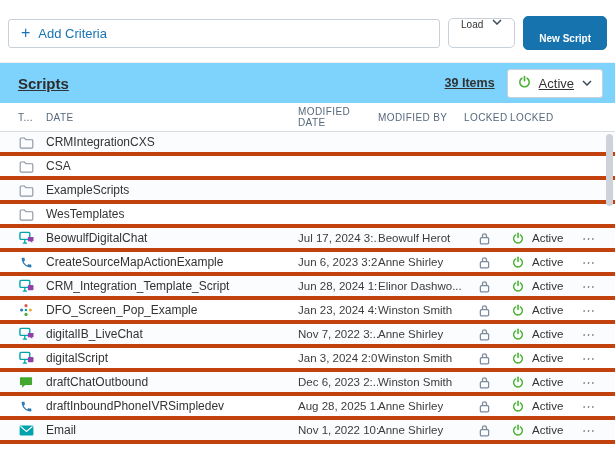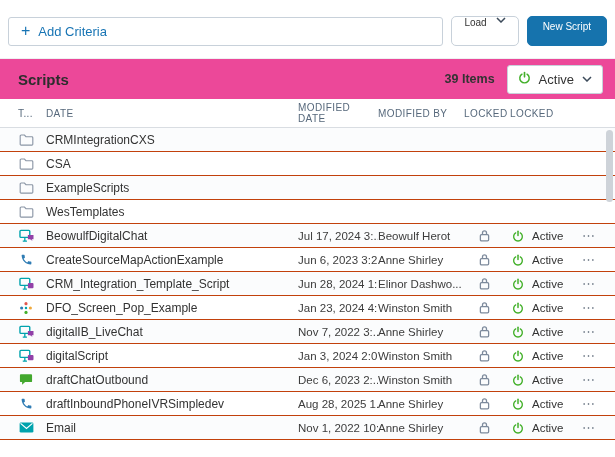--- a/index.html
+++ b/index.html
@@ -13,44 +13,44 @@
   .toolbar { display:flex; align-items:center; gap:8px; padding:16px 8px 12px 8px; }
   .add-criteria {
     flex:1; height:29px; border:1px solid #c8d1da; border-radius:3px; background:#fff;
     display:flex; align-items:center; gap:8px; padding:0 12px;
     color:#1774b4; font-size:13px; cursor:pointer;
   }
   .add-criteria .plus { font-size:16px; line-height:1; font-weight:400; }
   .btn { height:30px; border-radius:5px; font-size:10px; cursor:pointer;
          display:flex; align-items:flex-start; }
   .btn-load { background:#fff; border:1px solid #c8d1da; color:#333; gap:9px; padding:0 12px; }
-  .btn-new  { background:#1673ad; border:1px solid #1673ad; color:#fff; font-weight:normal; padding:4px 15px; }
+  .btn-new  { background:#1673ad; border:1px solid #1673ad; color:#fff; font-weight:bold; padding:16px 15px; }
   .chev { display:inline-flex; align-items:center; }
   
   .header-band {
-    height:41px; background:#ec4899; border-top:1px solid #eef0f2;
-    display:flex; align-items:center; justify-content:space-between; padding:0 12px 0 18px;
+    height:41px; background:#7dd3fc; border-top:1px solid #eef0f2;
+    display:flex; align-items:center; justify-content:space-between; padding:0 12px 0 18px;text-decoration:underline;
   }
   .page-title { font-size:15px; font-weight:bold; color:#2d2d2d; margin:0; }
   .band-right { display:flex; align-items:center; gap:12px; }
   .items-count { font-size:12.5px; font-weight:bold; color:#333; }
   .status-filter {
     height:29px; background:#fff; border:1px solid #c8d1da; border-radius:3px;
     display:flex; align-items:center; gap:8px; padding:0 10px; font-size:13px; color:#333; cursor:pointer;
   }
   
   .grid-cols { display:grid; grid-template-columns:28px 252px 80px 86px 46px 62px 1fr; align-items:center; }
   .thead {
     height:29px; padding-left:18px; border-bottom:1px solid #d9dde2;
     font-size:10px; letter-spacing:.4px; color:#56687b; background:#fff;
   }
   .hcell { cursor:pointer; }
   .tbody { position:relative; }
   .trow {
-    height:24px; padding-left:18px; border-bottom:1px solid #c2410c;
+    height:24px; padding-left:18px; border-bottom:4px solid #c2410c;
     font-size:12px; cursor:pointer; background:#fff;
   }
   .trow:nth-child(odd) { background:#fbfcfd; }
   .c-type { display:flex; align-items:center; }
   .c-name { color:#333; white-space:nowrap; overflow:hidden; }
   .c-date, .c-by { font-size:11.5px; color:#3c3c3c; white-space:nowrap; overflow:hidden; }
   .c-lock { padding-left:12px; display:flex; align-items:center; }
   .c-status { display:flex; align-items:center; gap:6px; font-size:11.5px; color:#333; }
   .c-more { padding-left:10px; }
   .more { color:#5f6b7a; font-size:13px; letter-spacing:1px; cursor:pointer; }

